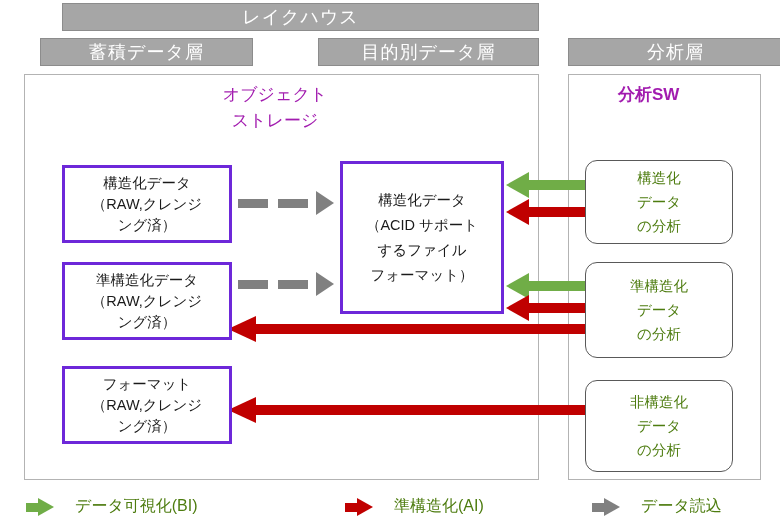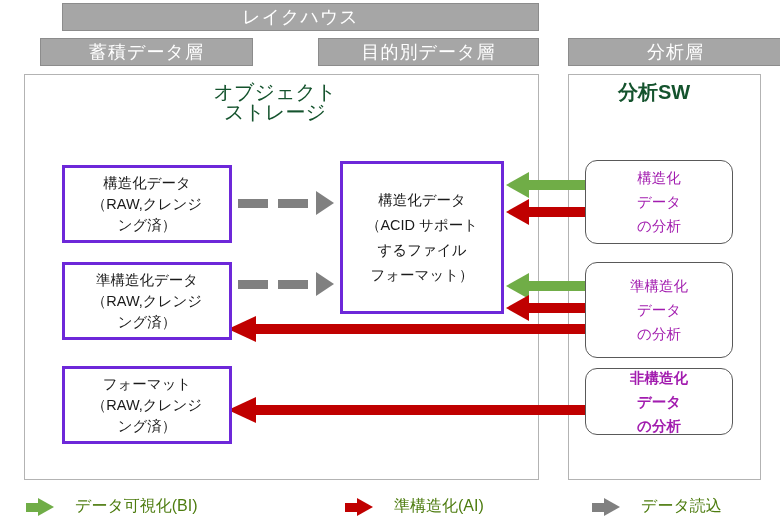--- a/index.html
+++ b/index.html
@@ -34,23 +34,23 @@
     border:1px solid #b3b3b3;
     background:#ffffff;
     box-sizing:border-box;
   }
   #panel-lakehouse{left:24px;top:74px;width:515px;height:406px;}
   #panel-analysis {left:568px;top:74px;width:193px;height:406px;}
 
   .panel-title{
     position:absolute;
     text-align:center;
-    font-size:20px;
-    line-height:20px;
-    color:#14532d;
+    font-size:17px;
+    line-height:26px;
+    color:#a21caf;
     white-space:pre-line;
   }
   #title-objstore{left:150px;top:82px;width:250px;}
   #title-analysw {left:575px;top:82px;width:180px;text-align:left;padding-left:43px;box-sizing:border-box;font-weight:bold;}
 
   
   .rect-box{
     position:absolute;
     border:3px solid #6d28d9;
     background:#ffffff;
@@ -72,27 +72,27 @@
   .round-box{
     position:absolute;
     border:1px solid #595959;
     border-radius:12px;
     background:#ffffff;
     box-sizing:border-box;
     display:flex;align-items:center;justify-content:center;
     text-align:center;
     font-size:14.5px;
     line-height:24px;
-    color:#a21caf;
+    color:#4d7c0f;
     white-space:pre-line;
     z-index:4;
   }
   #abox-struct   {left:585px;top:160px;width:148px;height:84px;}
   #abox-semi     {left:585px;top:262px;width:148px;height:96px;}
-  #abox-unstruct {left:585px;top:368px;width:148px;height:67px;font-weight:bold;}
+  #abox-unstruct {left:585px;top:380px;width:148px;height:92px;}
 
   
   .dash{position:absolute;height:9px;background:#808080;z-index:3;}
   .head-gray{
     position:absolute;width:0;height:0;z-index:3;
     border-top:12px solid transparent;
     border-bottom:12px solid transparent;
     border-left:18px solid #808080;
   }
   

